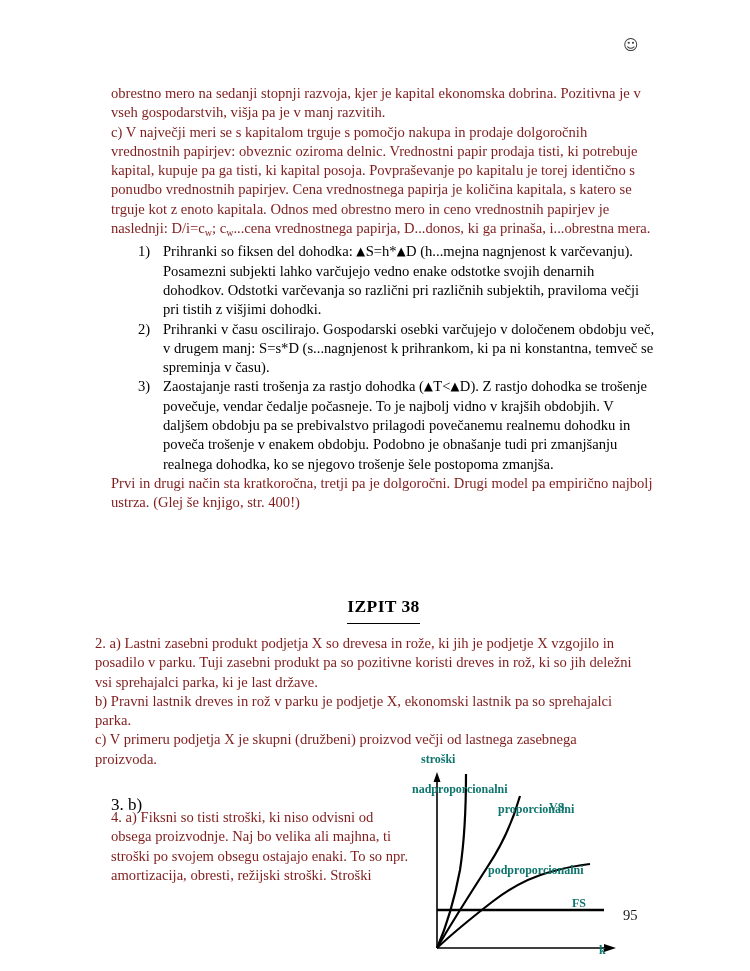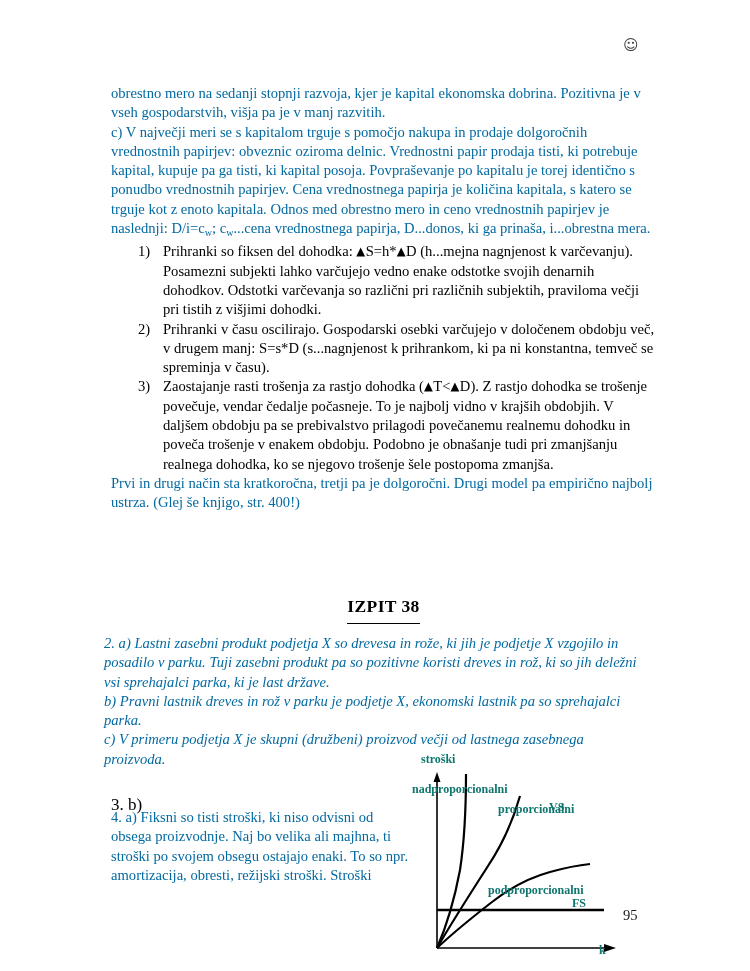--- a/index.html
+++ b/index.html
@@ -34,21 +34,21 @@
     position: absolute;
     left: 111px;
     top: 84px;
     width: 545px;
   }
   p.para {
     margin: 0;
     font-size: 14.6px;
     line-height: 19.3px;
     text-align: left;
-    color: #0369a1;
+    color: #7f1d1d;
   }
   .gap-para { margin-top: 19px; }
   ol.numlist {
     margin: 0;
     padding: 0 0 0 0;
     list-style: none;
   }
   ol.numlist li {
     position: relative;
     margin: 0;
@@ -108,21 +108,21 @@
     font-family: "Liberation Serif", "DejaVu Serif", serif;
     font-weight: bold;
     font-size: 12px;
     white-space: nowrap;
     color: #0f766e;
   }
   .lbl-stroski { left: 13px;  top: 0px; }
   .lbl-nad     { left: 4px;   top: 30px; }
   .lbl-vs      { left: 141px; top: 32px; margin-top: 16px; }
   .lbl-prop    { left: 90px;  top: 50px; }
-  .lbl-pod     { left: 80px;  top: 131px; }
+  .lbl-pod     { left: 80px;  top: 111px; }
   .lbl-fs      { left: 164px; top: 144px; }
   .lbl-k       { left: 191px; top: 191px; font-style: normal; }
 
   .pagenum {
     position: absolute;
     left: 623px;
     top: 907px;
     font-size: 14.6px;
     color: #1a1a1a;
   }
@@ -150,21 +150,21 @@
       <li>
         <span class="marker">3)</span><span>Zaostajanje rasti trošenja za rastjo dohodka (</span><span class="tri">▲</span><span>T&lt;</span><span class="tri">▲</span><span>D). Z rastjo dohodka se trošenje povečuje, vendar čedalje počasneje. To je najbolj vidno v krajših obdobjih. V daljšem obdobju pa se prebivalstvo prilagodi povečanemu realnemu dohodku in poveča trošenje v enakem obdobju. Podobno je obnašanje tudi pri zmanjšanju realnega dohodka, ko se njegovo trošenje šele postopoma zmanjša.</span>
       </li>
     </ol>
 
     <p class="para">Prvi in drugi način sta kratkoročna, tretji pa je dolgoročni. Drugi model pa empirično najbolj ustrza. (Glej še knjigo, str. 400!)</p>
   </div>
 
   <div class="blk exam-title" style="left:111px; top:596px;"><span>IZPIT 38</span></div>
 
-  <div class="blk" style="left:104px; top:634px; width:545px;font-style:italic;">
+  <div class="blk" style="left:95px; top:634px; width:545px;">
     <p class="para">2. a) Lastni zasebni produkt podjetja X so drevesa in rože, ki jih je podjetje X vzgojilo in posadilo v parku. Tuji zasebni produkt pa so pozitivne koristi dreves in rož, ki so jih deležni vsi sprehajalci parka, ki je last države.</p>
     <p class="para">b) Pravni lastnik dreves in rož v parku je podjetje X, ekonomski lastnik pa so sprehajalci parka.</p>
     <p class="para">c) V primeru podjetja X je skupni (družbeni) proizvod večji od lastnega zasebnega proizvoda.</p>
   </div>
 
   <div class="blk bold-label" style="left:111px; top:770px;">3. b)</div>
 
   <div class="blk narrow" style="left:111px; top:808px;">
     <p class="para">4. a) Fiksni so tisti stroški, ki niso odvisni od obsega proizvodnje. Naj bo velika ali majhna, ti stroški po svojem obsegu ostajajo enaki. To so npr. amortizacija, obresti, režijski stroški. Stroški</p>
   </div>

